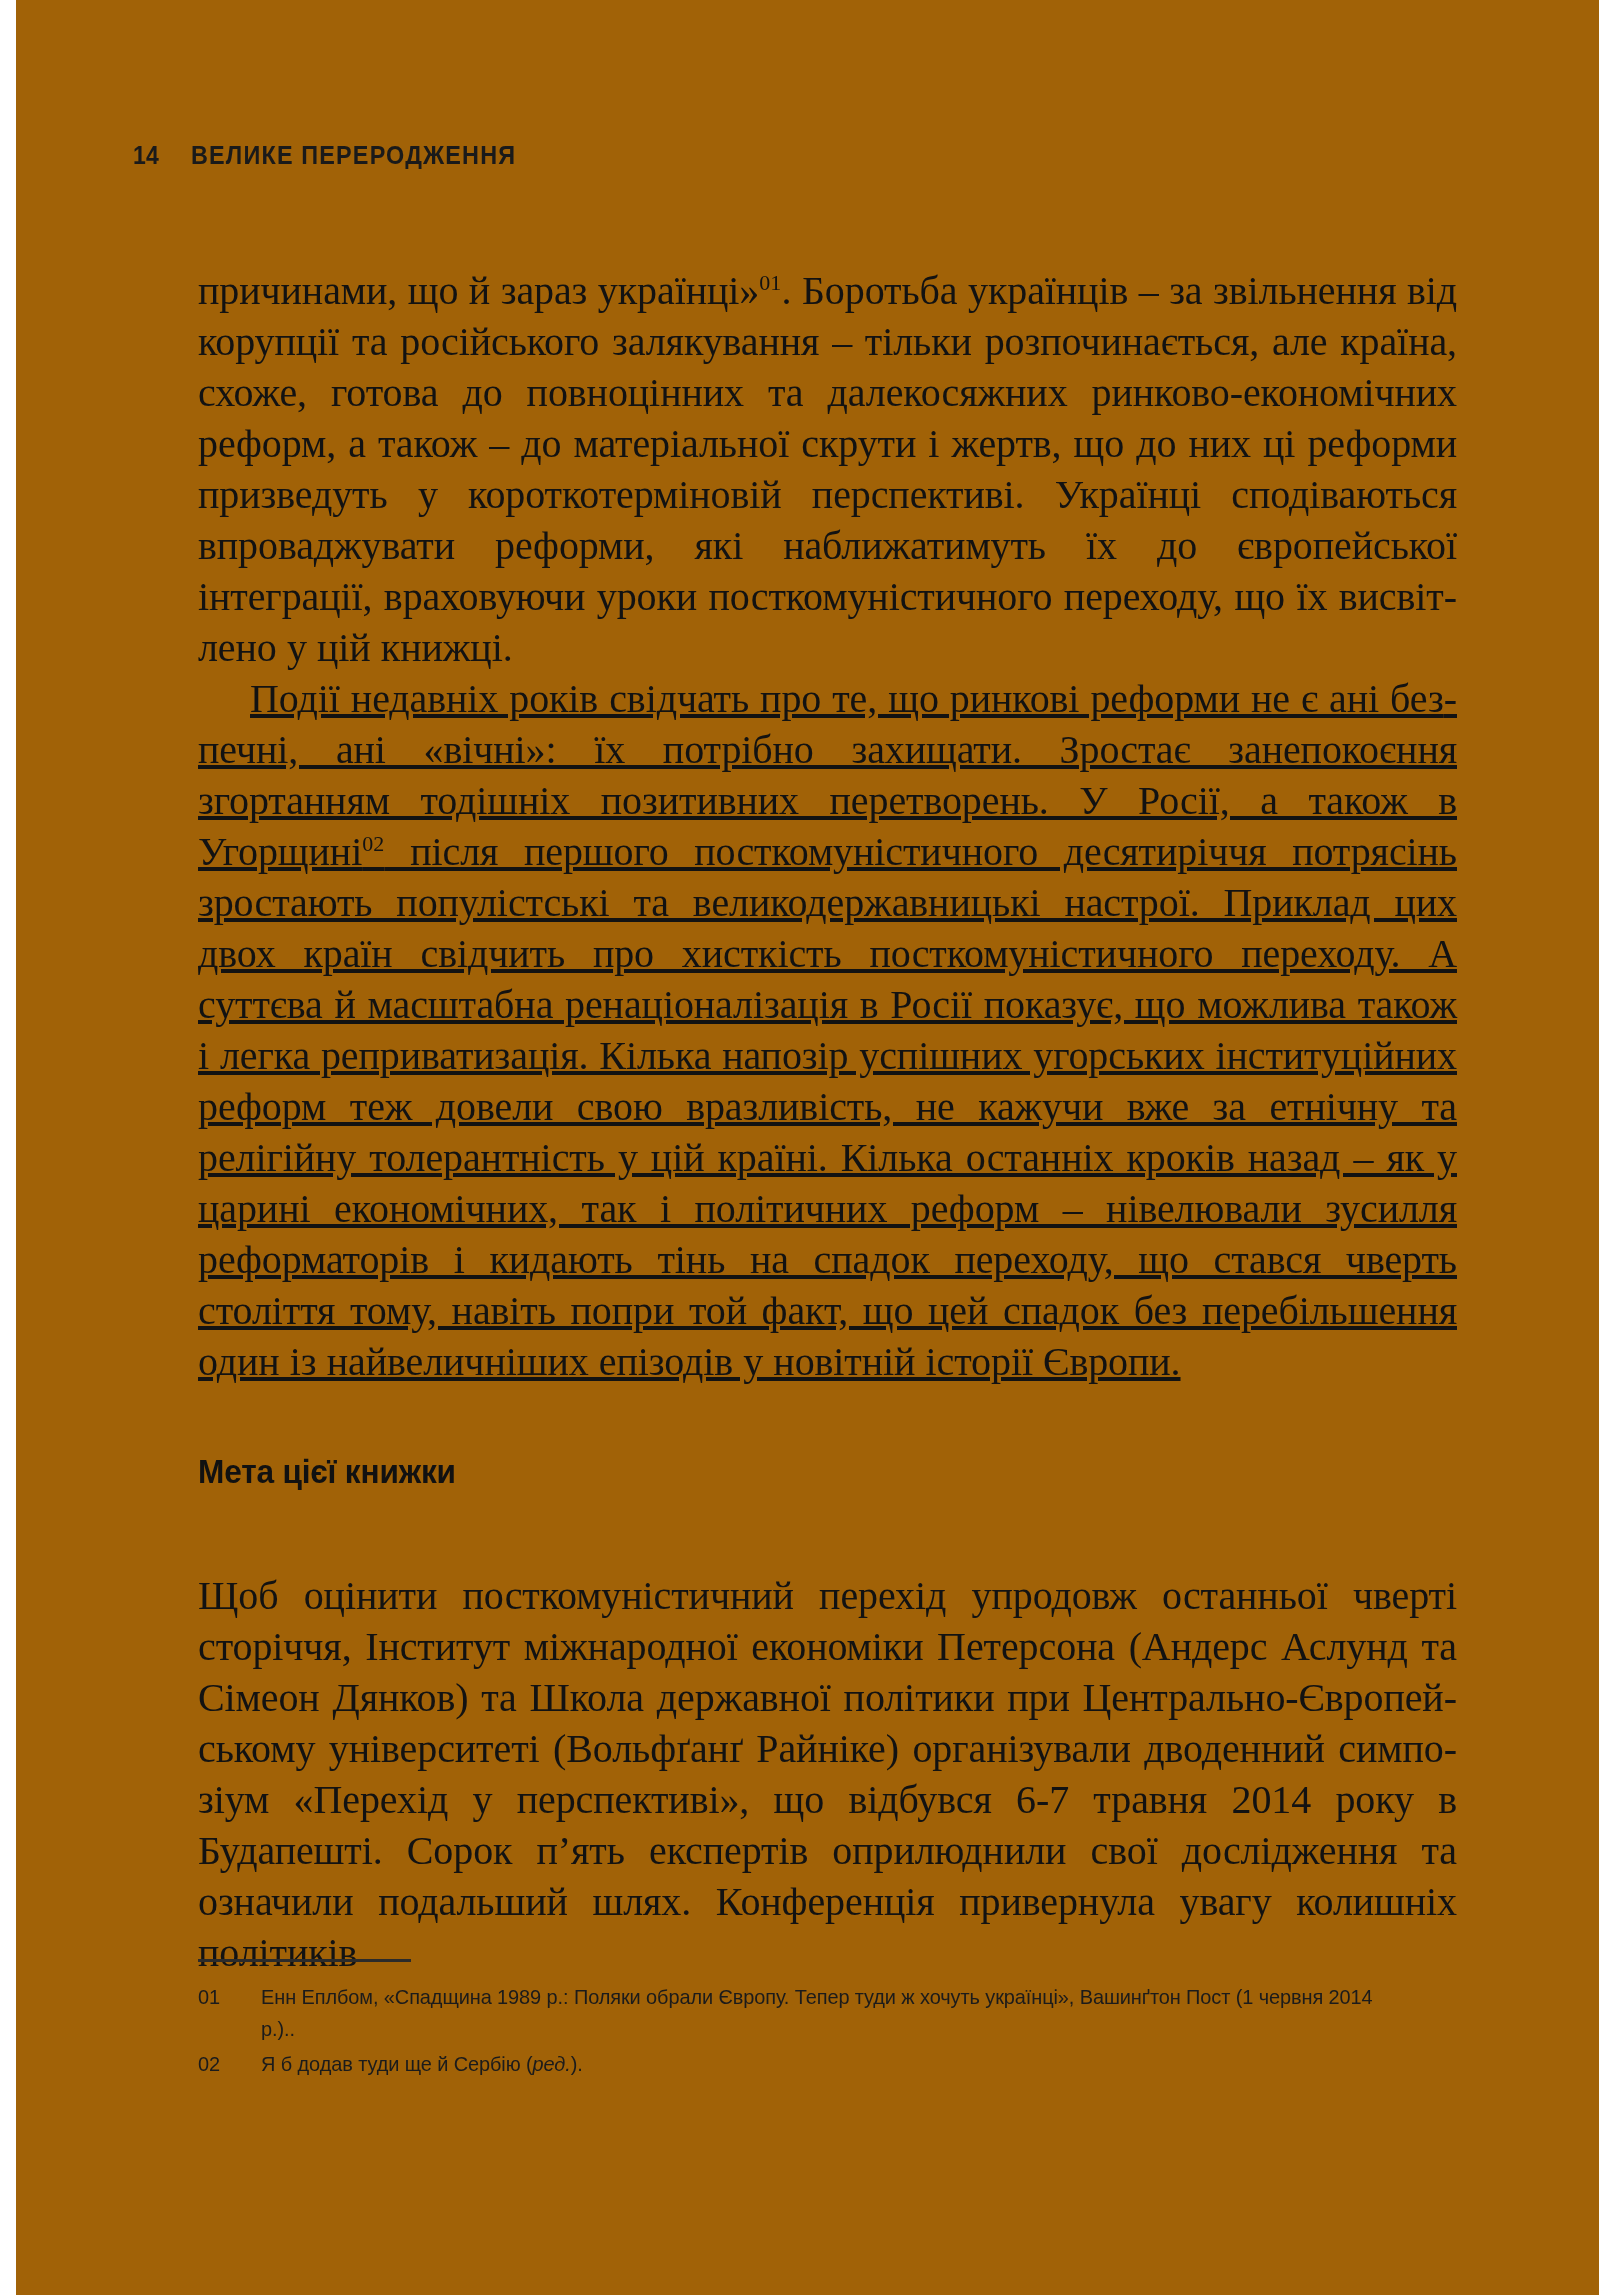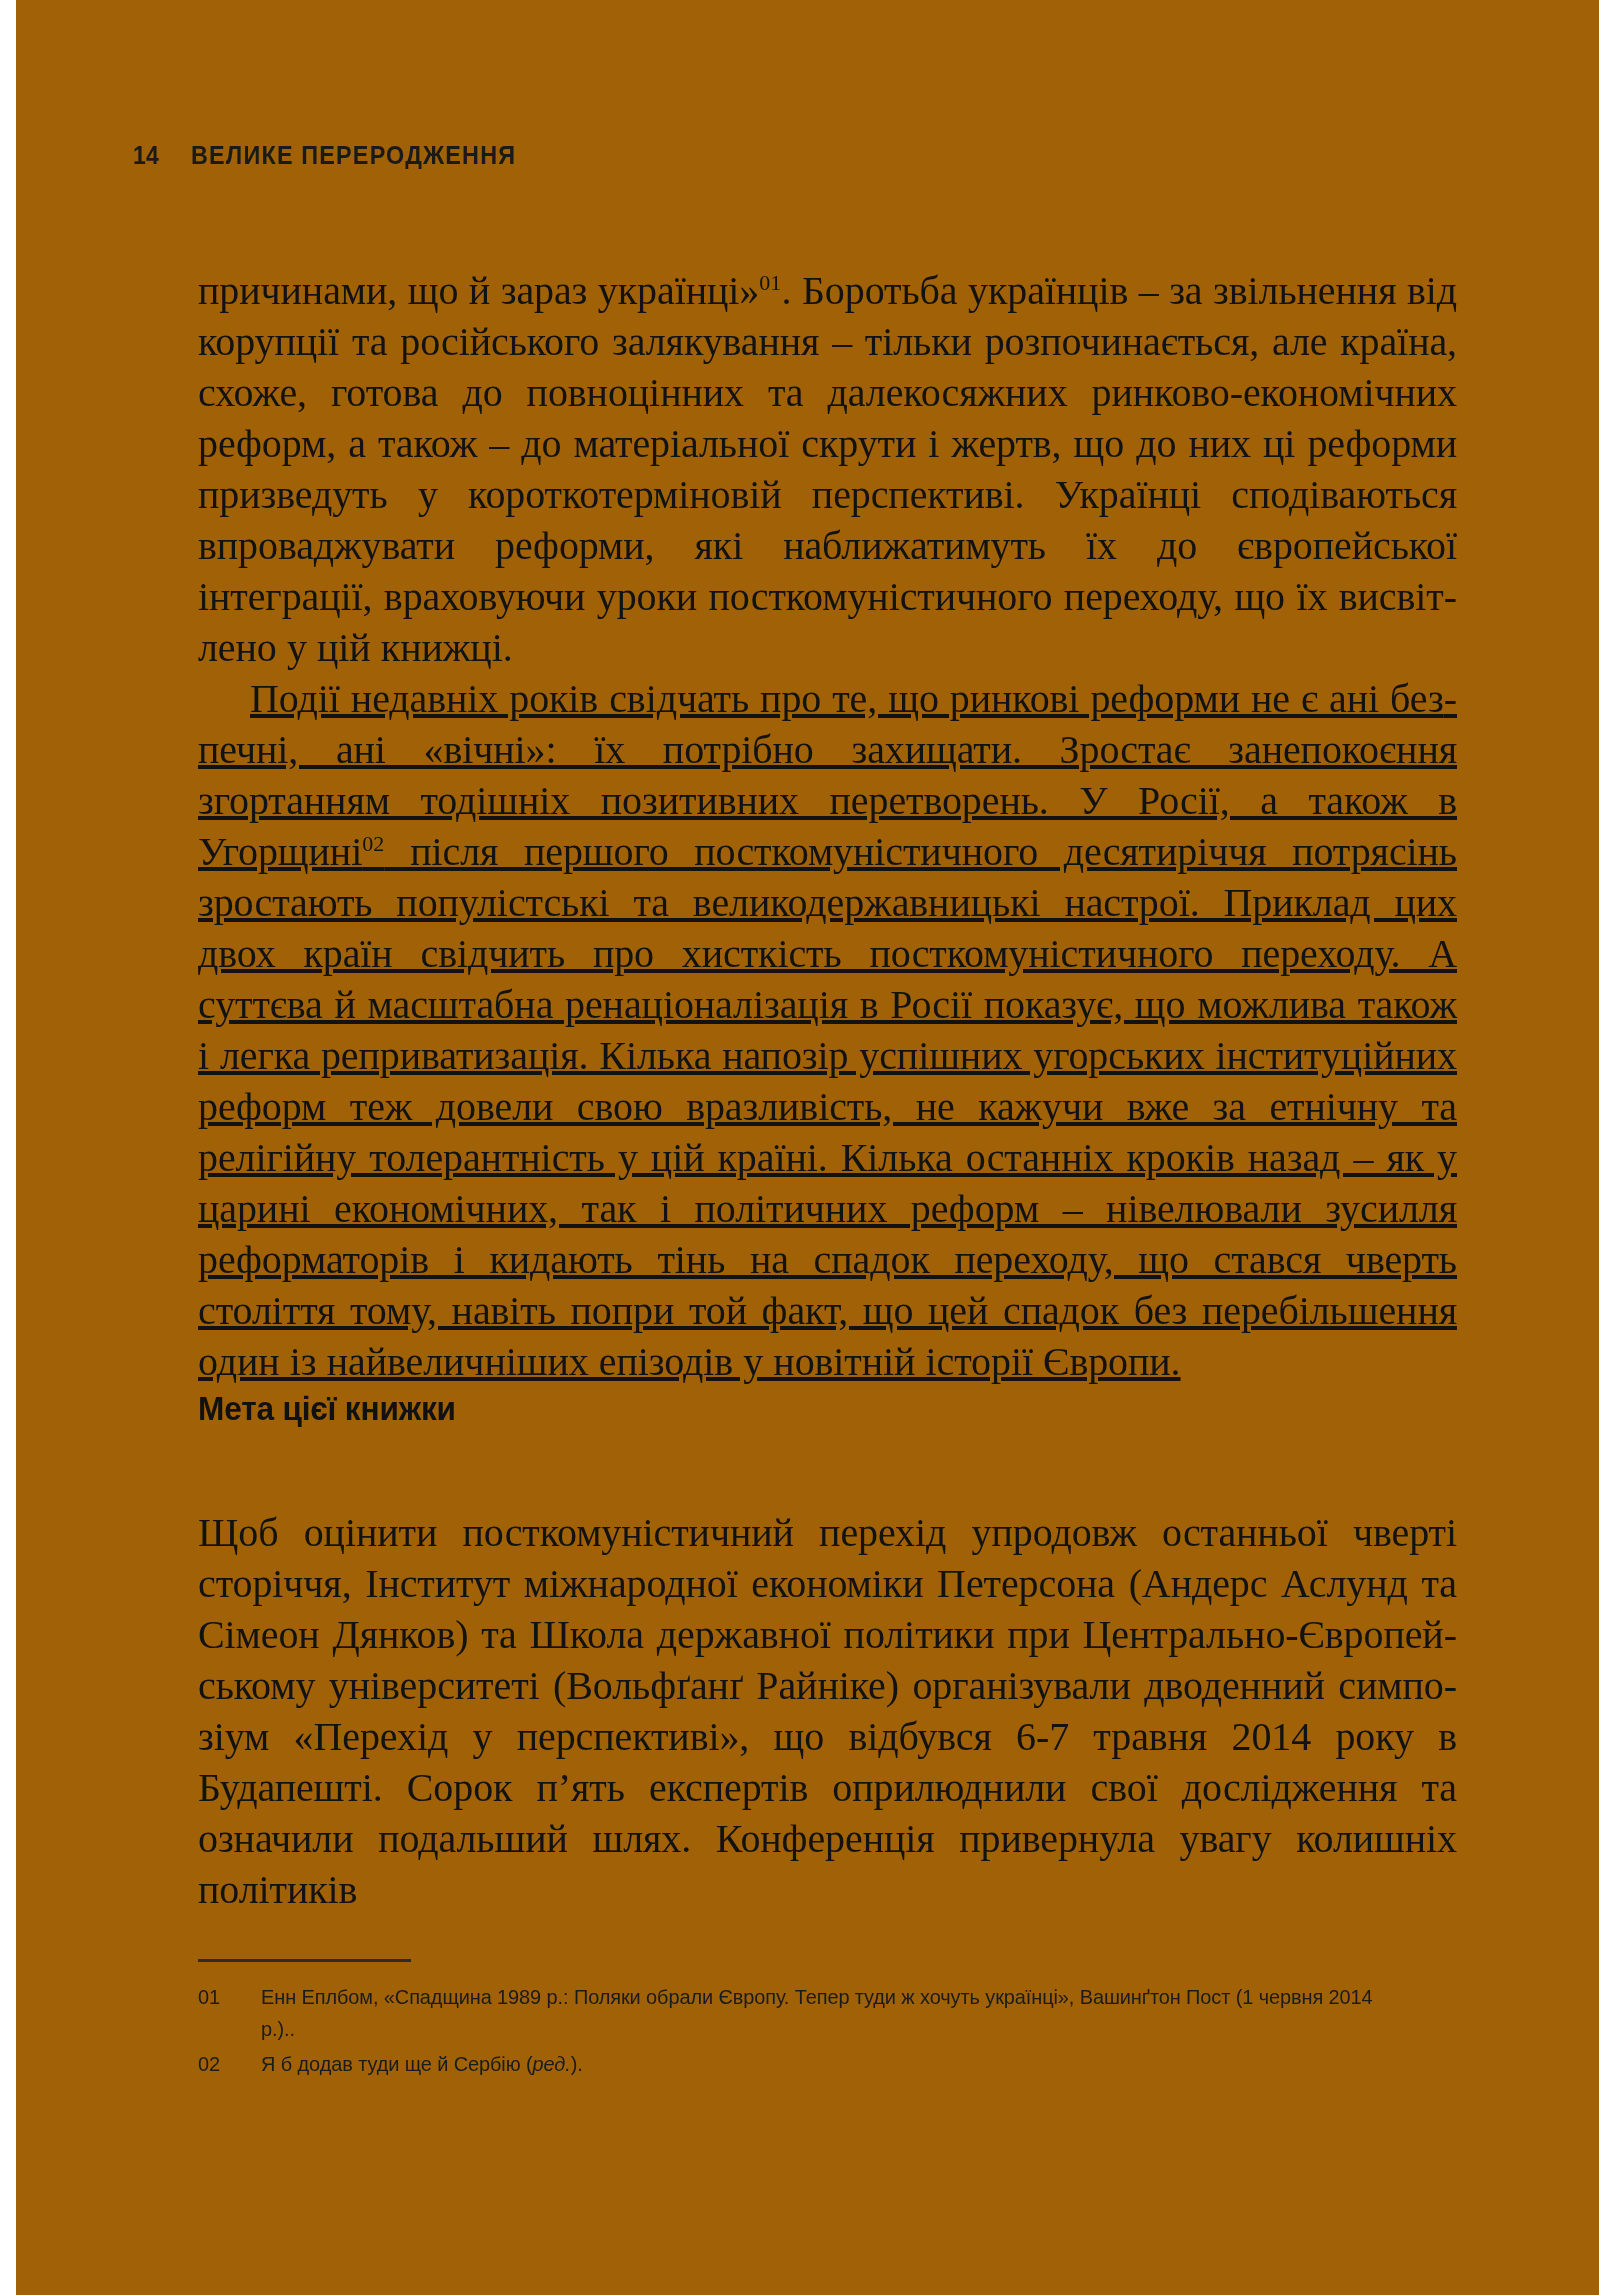--- a/index.html
+++ b/index.html
@@ -87,20 +87,21 @@
     font-family: "Liberation Sans Narrow", "Liberation Sans", "DejaVu Sans", sans-serif;
     font-weight: bold;
     font-size: 34px;
     line-height: 43px;
     letter-spacing: -0.2px;
     color: #111111;
     transform: scaleX(0.93);
     transform-origin: left center;
   }
   .heading-block {
+    margin-top: 63px;
     margin-bottom: 77px;
   }
 
   
   .footnote-area {
     position: absolute;
     left: 182px;
     top: 1959px;
     width: 1259px;
   }

